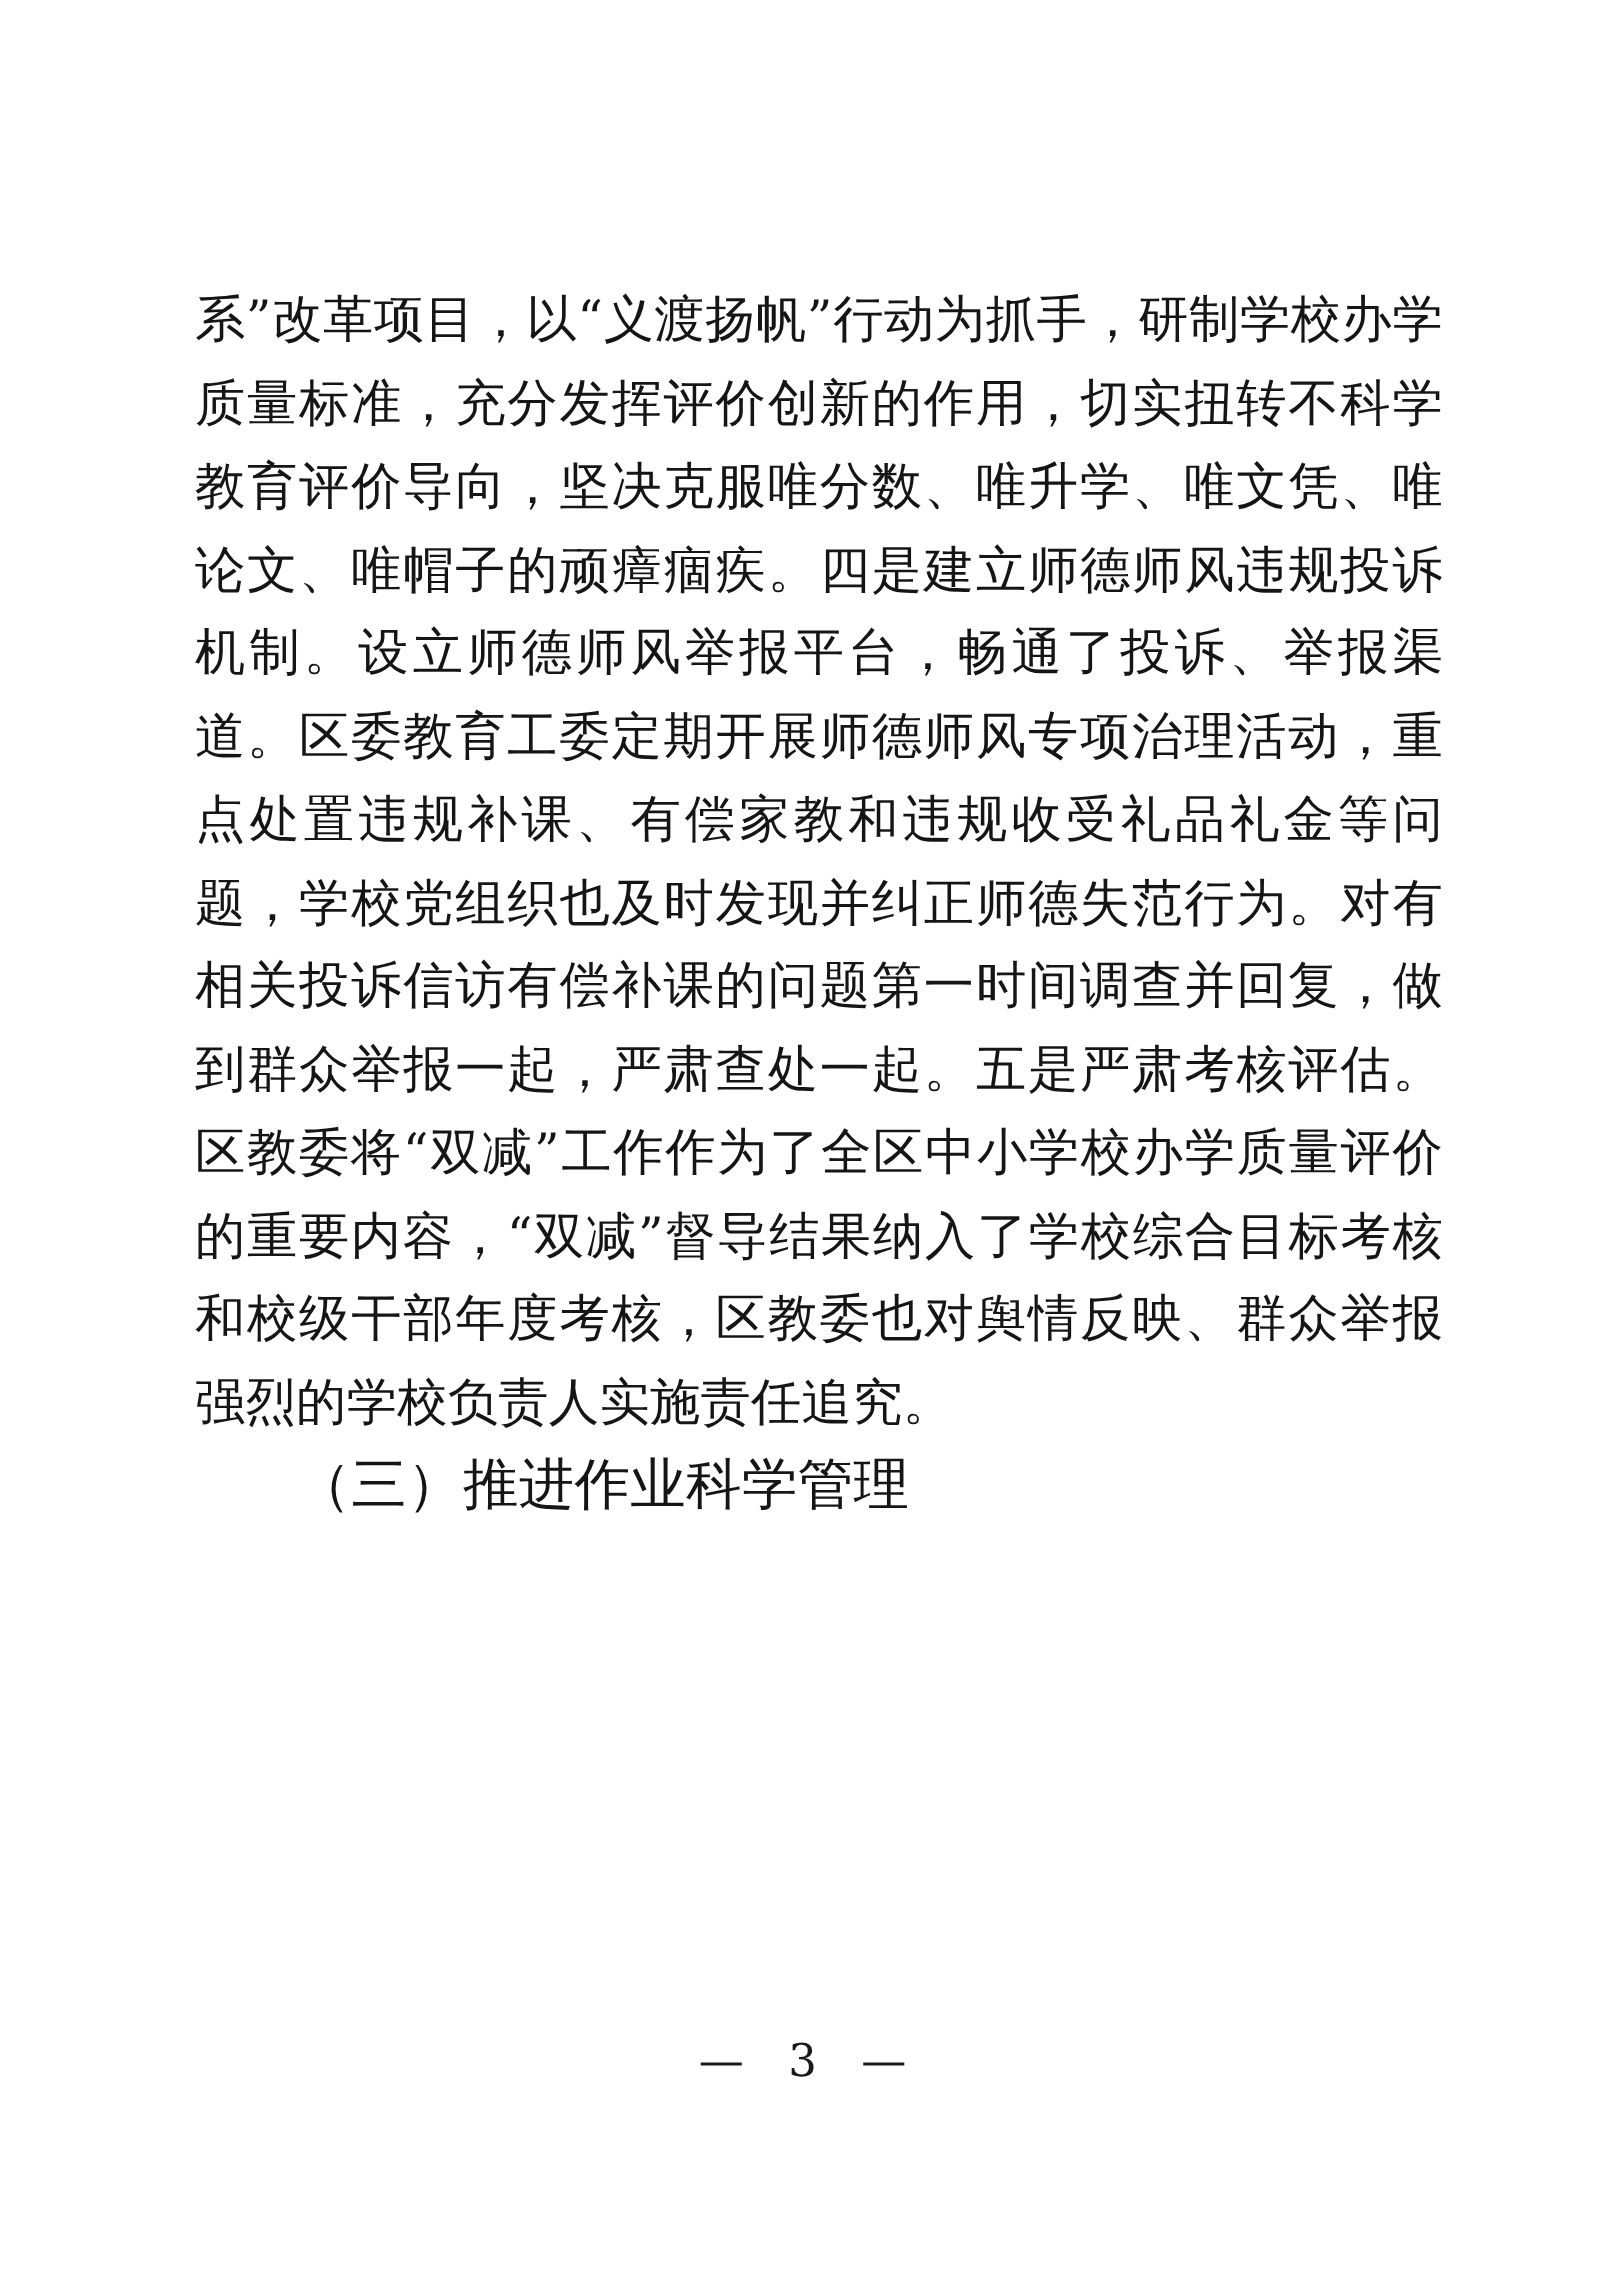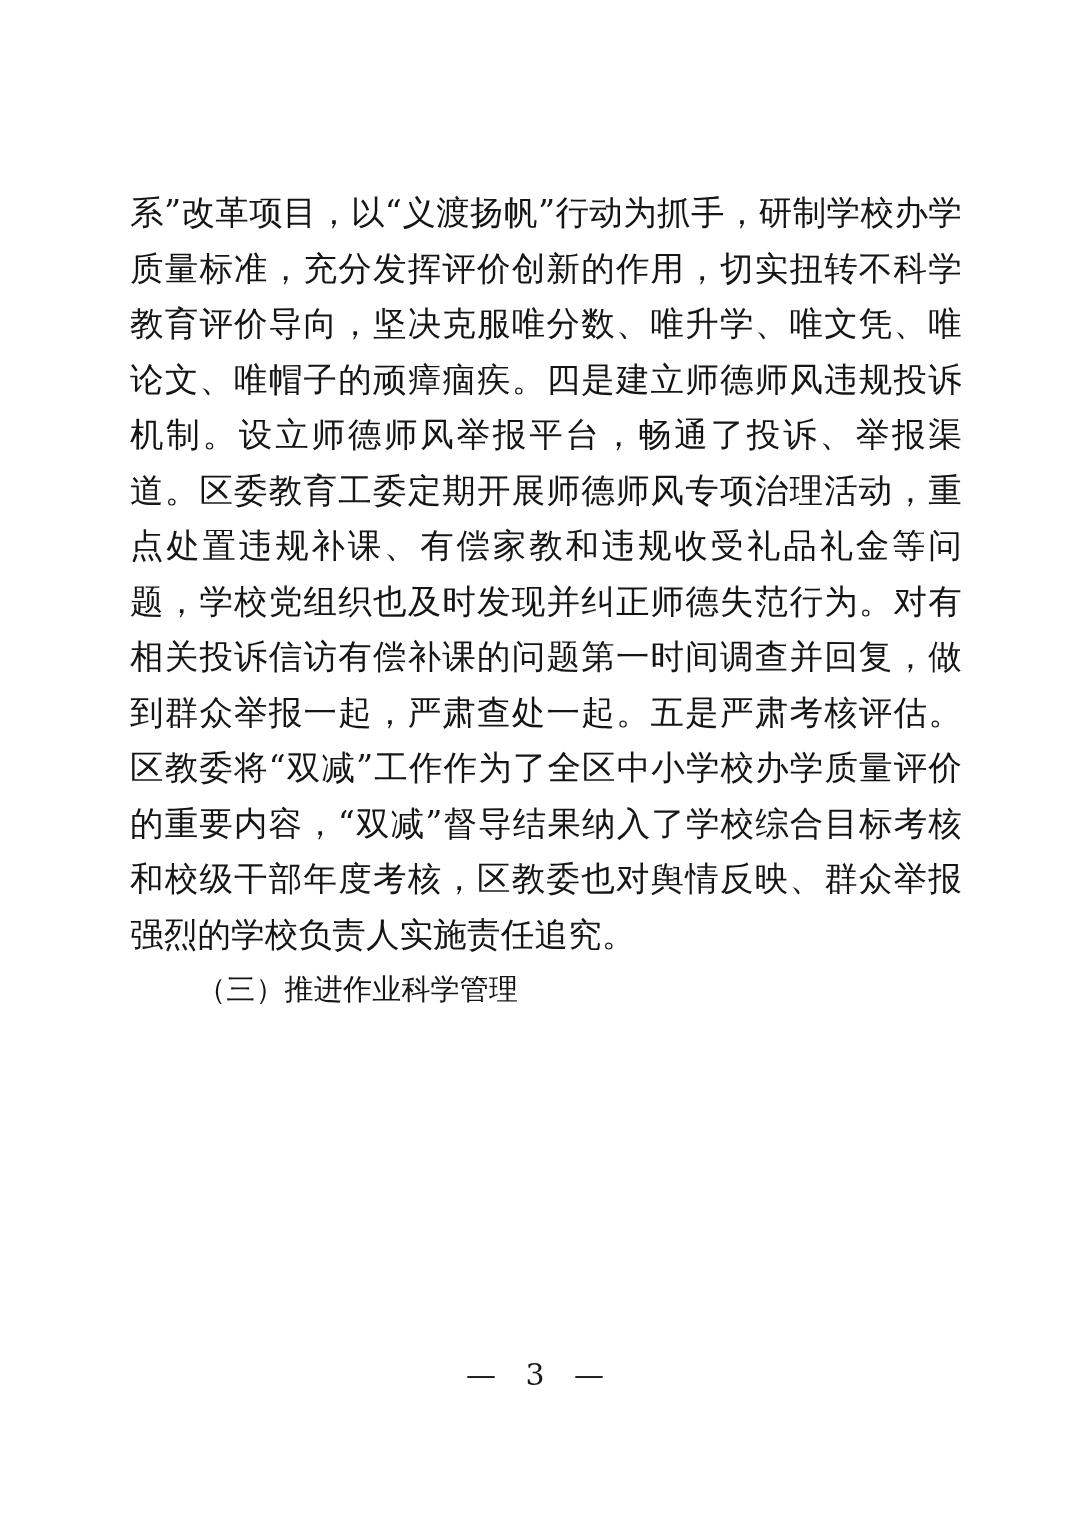--- a/index.html
+++ b/index.html
@@ -34,21 +34,21 @@
   }
   .para {
     margin: 0;
     text-indent: 0;
   }
   .para.indent {
     text-indent: 67px;
   }
   .heading {
     margin: 0;
-    font-size: 29px;
+    font-size: 37px;
     line-height: 55.5px;
     text-indent: 67px;
     font-weight: normal;
   }
   .footer {
     position: absolute;
     left: 0;
     bottom: 128px;
     width: 1074px;
     text-align: center;

